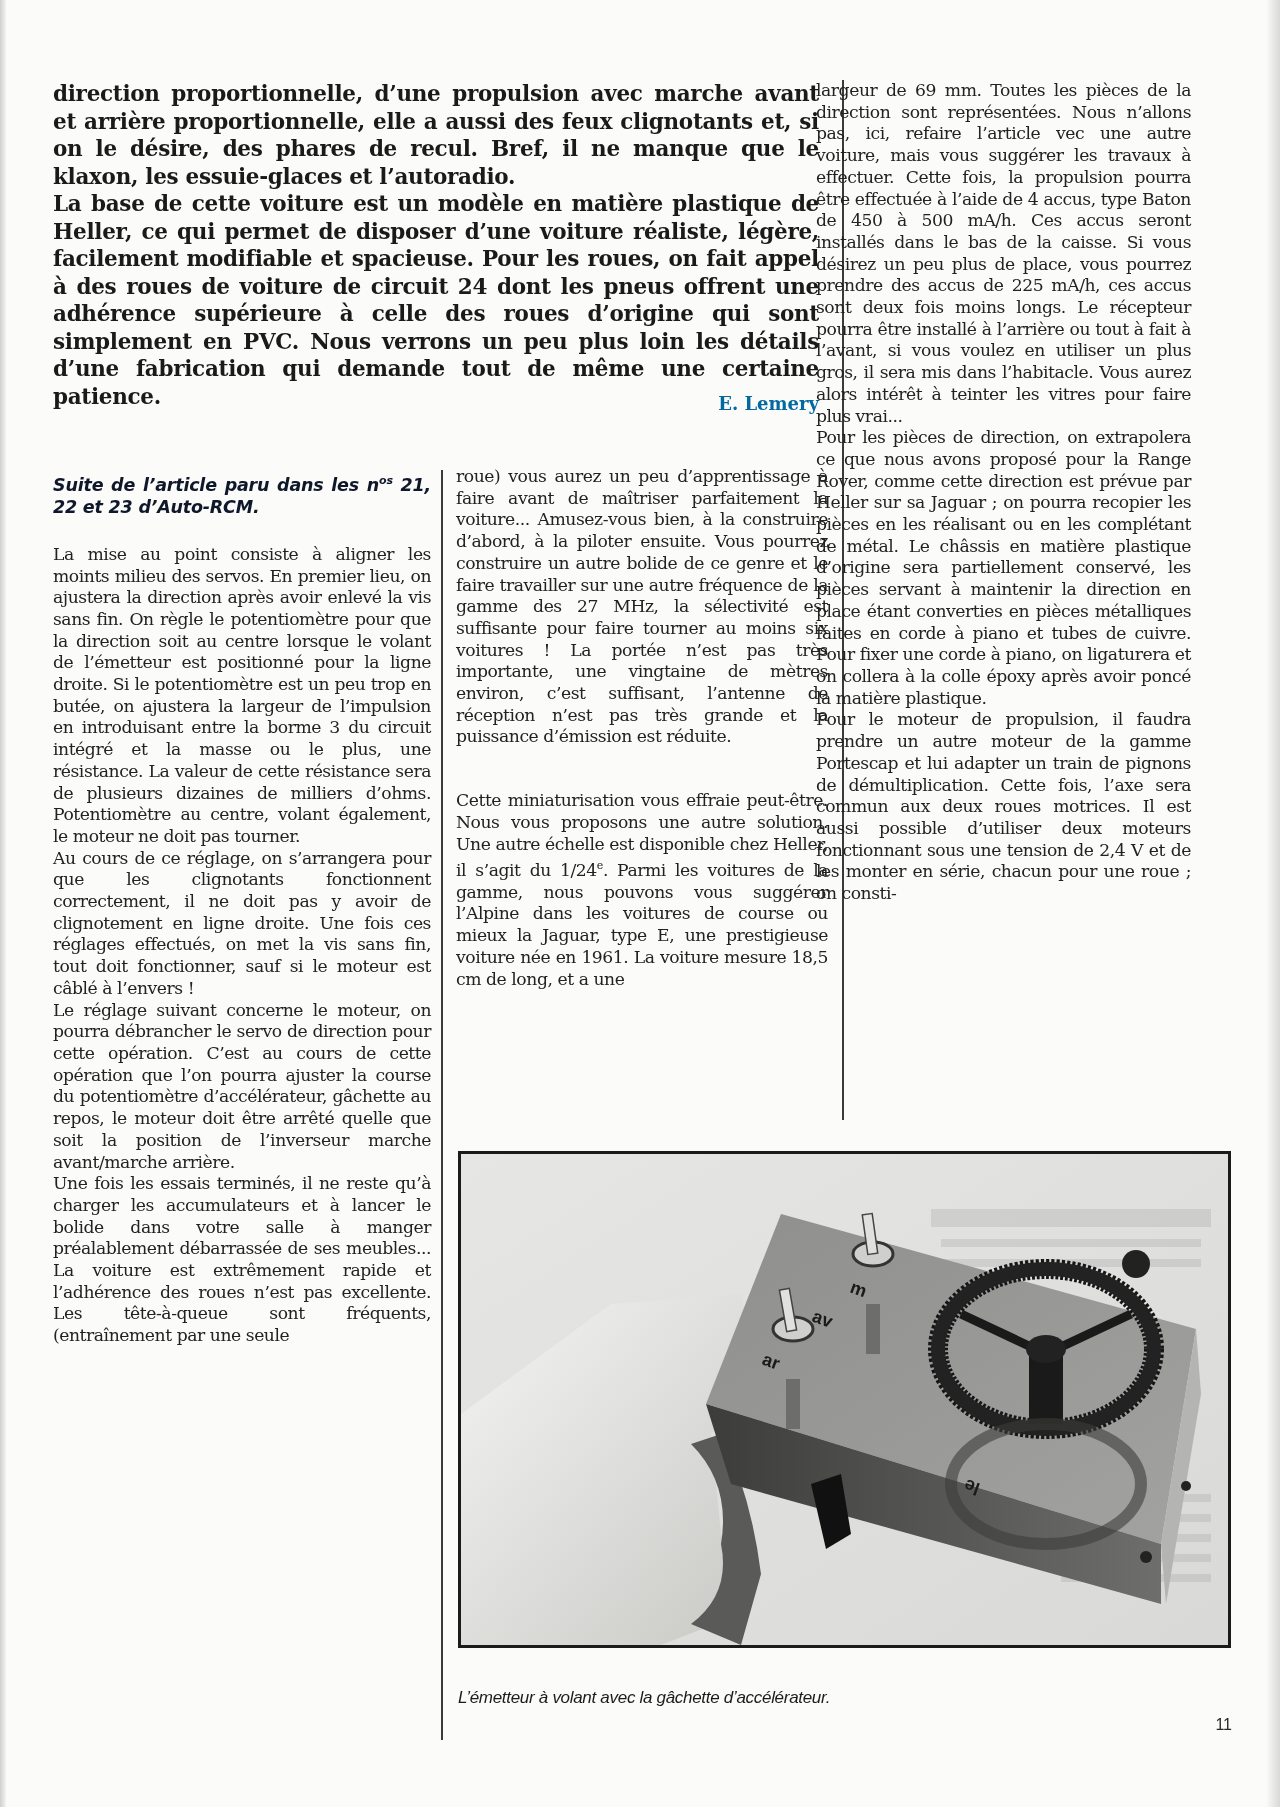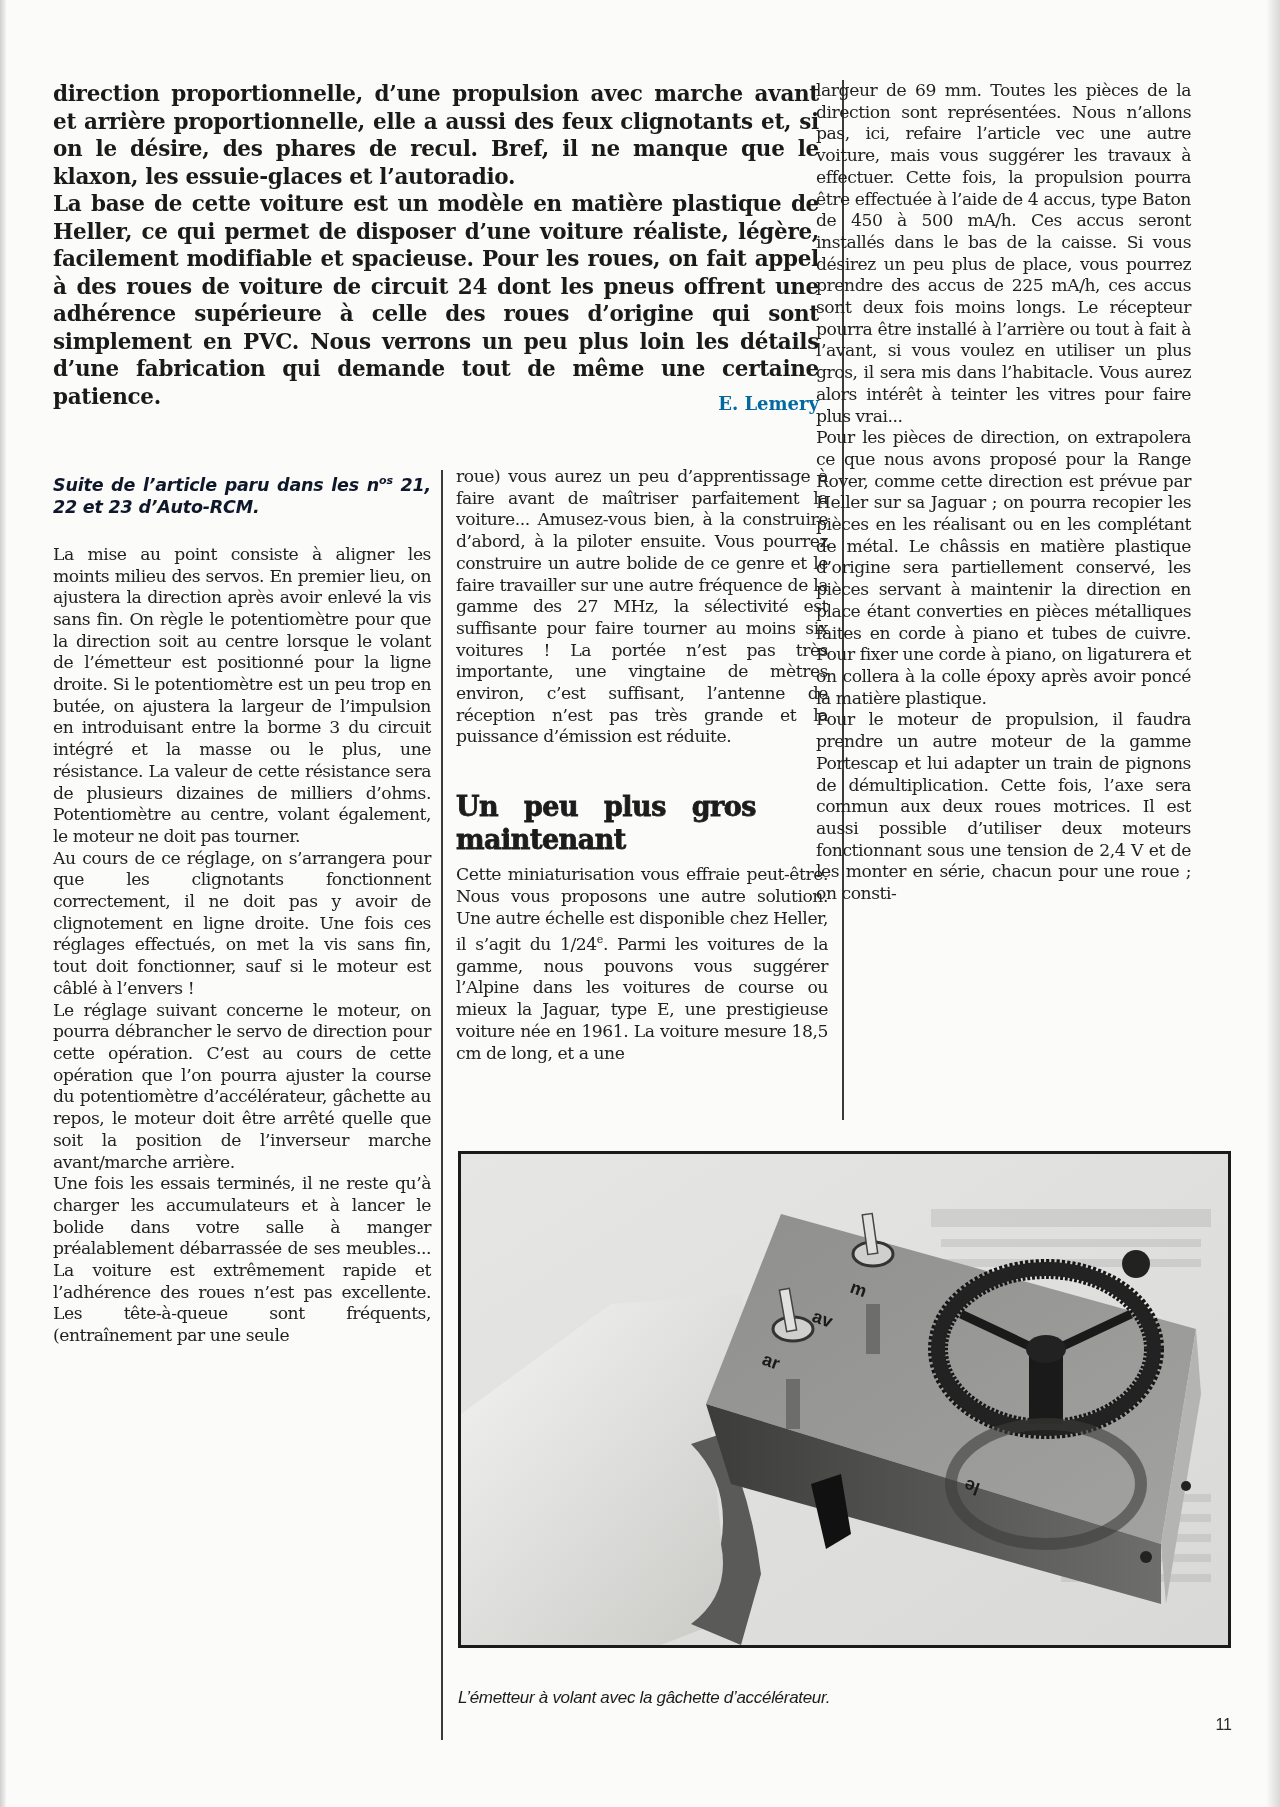--- a/index.html
+++ b/index.html
@@ -92,21 +92,20 @@
     <div class="lead"><span>Suite de l’article paru dans les n</span><sup>os</sup><span> 21, 22 et 23 d’Auto-RCM.</span></div>
     <p>La mise au point consiste à aligner les moints milieu des servos. En premier lieu, on ajustera la direction après avoir enlevé la vis sans fin. On règle le potentiomètre pour que la direction soit au centre lorsque le volant de l’émetteur est positionné pour la ligne droite. Si le potentiomètre est un peu trop en butée, on ajustera la largeur de l’impulsion en introduisant entre la borme 3 du circuit intégré et la masse ou le plus, une résistance. La valeur de cette résistance sera de plusieurs dizaines de milliers d’ohms. Potentiomètre au centre, volant également, le moteur ne doit pas tourner.</p>
     <p>Au cours de ce réglage, on s’arrangera pour que les clignotants fonctionnent correctement, il ne doit pas y avoir de clignotement en ligne droite. Une fois ces réglages effectués, on met la vis sans fin, tout doit fonctionner, sauf si le moteur est câblé à l’envers !</p>
     <p>Le réglage suivant concerne le moteur, on pourra débrancher le servo de direction pour cette opération. C’est au cours de cette opération que l’on pourra ajuster la course du potentiomètre d’accélérateur, gâchette au repos, le moteur doit être arrêté quelle que soit la position de l’inverseur marche avant/marche arrière.</p>
     <p>Une fois les essais terminés, il ne reste qu’à charger les accumulateurs et à lancer le bolide dans votre salle à manger préalablement débarrassée de ses meubles... La voiture est extrêmement rapide et l’adhérence des roues n’est pas excellente. Les tête-à-queue sont fréquents, (entraînement par une seule</p>
   </div>
 
   <div class="col col2">
     <p>roue) vous aurez un peu d’apprentissage à faire avant de maîtriser parfaitement la voiture... Amusez-vous bien, à la construire d’abord, à la piloter ensuite. Vous pourrez construire un autre bolide de ce genre et le faire travailler sur une autre fréquence de la gamme des 27 MHz, la sélectivité est suffisante pour faire tourner au moins six voitures ! La portée n’est pas très importante, une vingtaine de mètres environ, c’est suffisant, l’antenne de réception n’est pas très grande et la puissance d’émission est réduite.</p>
     <div class="spacer"></div>
-    <h2 style="width:300px">Un peu plus gros maintenant</h2>
     <p><span>Cette miniaturisation vous effraie peut-être. Nous vous proposons une autre solution. Une autre échelle est disponible chez Heller, il s’agit du 1/24</span><sup style="font-size:11px">e</sup><span>. Parmi les voitures de la gamme, nous pouvons vous suggérer l’Alpine dans les voitures de course ou mieux la Jaguar, type E, une prestigieuse voiture née en 1961. La voiture mesure 18,5 cm de long, et a une</span></p>
   </div>
 
   <div class="col col3">
     <p>largeur de 69 mm. Toutes les pièces de la direction sont représentées. Nous n’allons pas, ici, refaire l’article vec une autre voiture, mais vous suggérer les travaux à effectuer. Cette fois, la propulsion pourra être effectuée à l’aide de 4 accus, type Baton de 450 à 500 mA/h. Ces accus seront installés dans le bas de la caisse. Si vous désirez un peu plus de place, vous pourrez prendre des accus de 225 mA/h, ces accus sont deux fois moins longs. Le récepteur pourra être installé à l’arrière ou tout à fait à l’avant, si vous voulez en utiliser un plus gros, il sera mis dans l’habitacle. Vous aurez alors intérêt à teinter les vitres pour faire plus vrai...</p>
     <p>Pour les pièces de direction, on extrapolera ce que nous avons proposé pour la Range Rover, comme cette direction est prévue par Heller sur sa Jaguar ; on pourra recopier les pièces en les réalisant ou en les complétant de métal. Le châssis en matière plastique d’origine sera partiellement conservé, les pièces servant à maintenir la direction en place étant converties en pièces métalliques faites en corde à piano et tubes de cuivre. Pour fixer une corde à piano, on ligaturera et on collera à la colle époxy après avoir poncé la matière plastique.</p>
     <p>Pour le moteur de propulsion, il faudra prendre un autre moteur de la gamme Portescap et lui adapter un train de pignons de démultiplication. Cette fois, l’axe sera commun aux deux roues motrices. Il est aussi possible d’utiliser deux moteurs fonctionnant sous une tension de 2,4 V et de les monter en série, chacun pour une roue ; on consti-</p>
   </div>
 
   <div class="figure">

